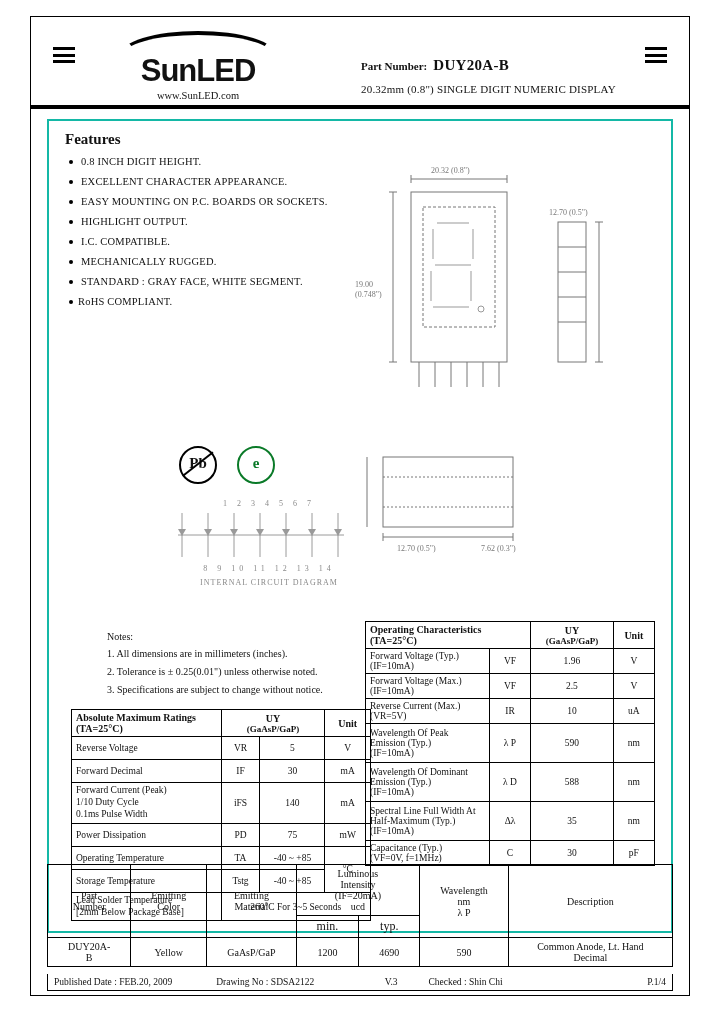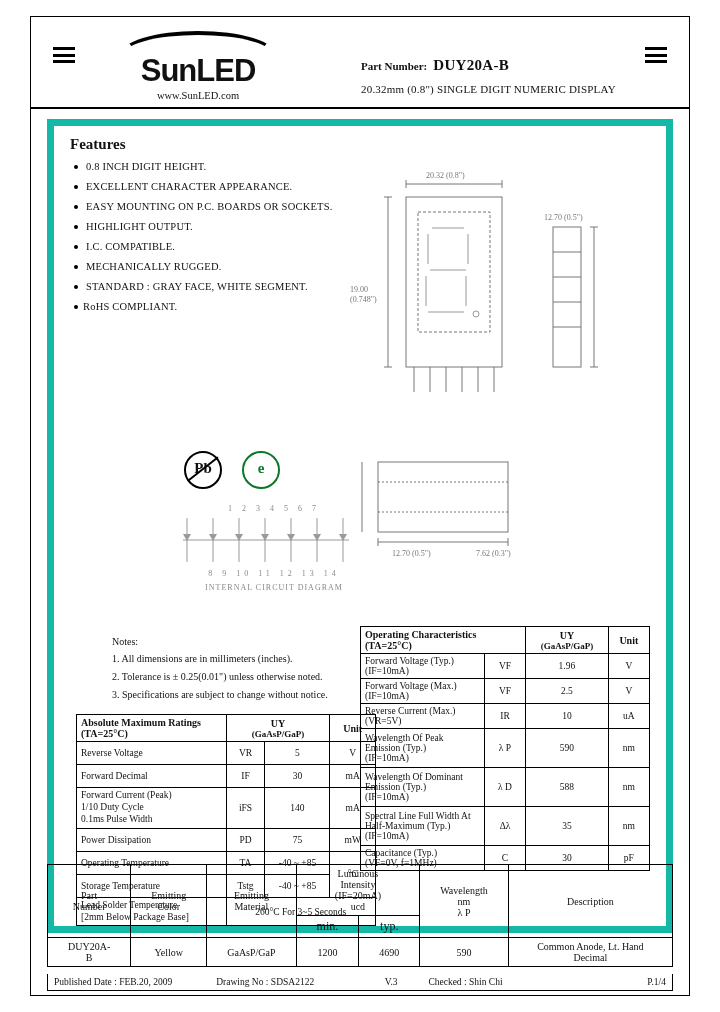--- a/index.html
+++ b/index.html
@@ -18,21 +18,21 @@
   .sheet{
     position:absolute;
     left:30px;top:16px;right:30px;bottom:16px;
     border:1px solid #000;
     box-sizing:border-box;
   }
   
   .header{
     position:relative;
     height:92px;
-    border-bottom:2px solid #000000;
+    border-bottom:4px solid #000000;
     box-sizing:border-box;
   }
   .ham{
     position:absolute;top:30px;
     width:22px;height:16px;
     display:flex;flex-direction:column;justify-content:space-between;
   }
   .ham span{display:block;height:3px;background:#000;}
   .ham.left{left:22px;}
   .ham.right{right:22px;}
@@ -61,21 +61,21 @@
   .partline .lbl{font-weight:bold;}
   .partline .pn{font-size:15px;font-weight:bold;margin-left:6px;letter-spacing:.3px;}
   .subtitle{
     position:absolute;left:330px;top:66px;
     font-size:11px;letter-spacing:.2px;
   }
   
   .body{position:relative;height:calc(100% - 92px);}
   .inner{
     position:absolute;left:16px;top:10px;right:16px;bottom:62px;
-    border:7px solid #14b8a6;
+    border:2px solid #14b8a6;
     box-sizing:border-box;
   }
   
   .features{
     position:absolute;left:14px;top:10px;width:300px;
   }
   .features h2{
     font-size:15px;margin:0 0 8px 2px;font-weight:bold;
   }
   .features ul{list-style:none;margin:0;padding:0;}

